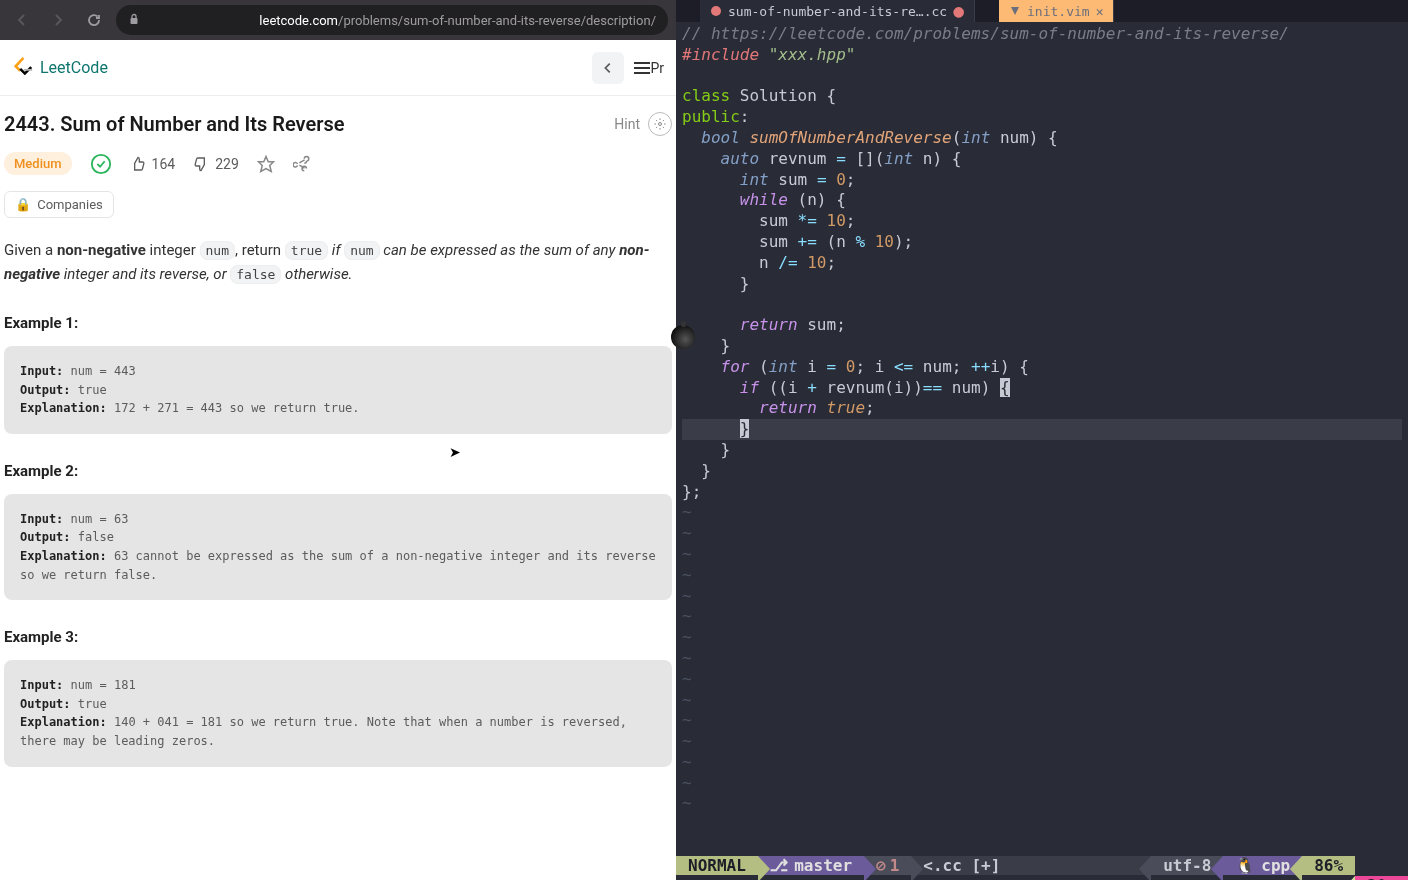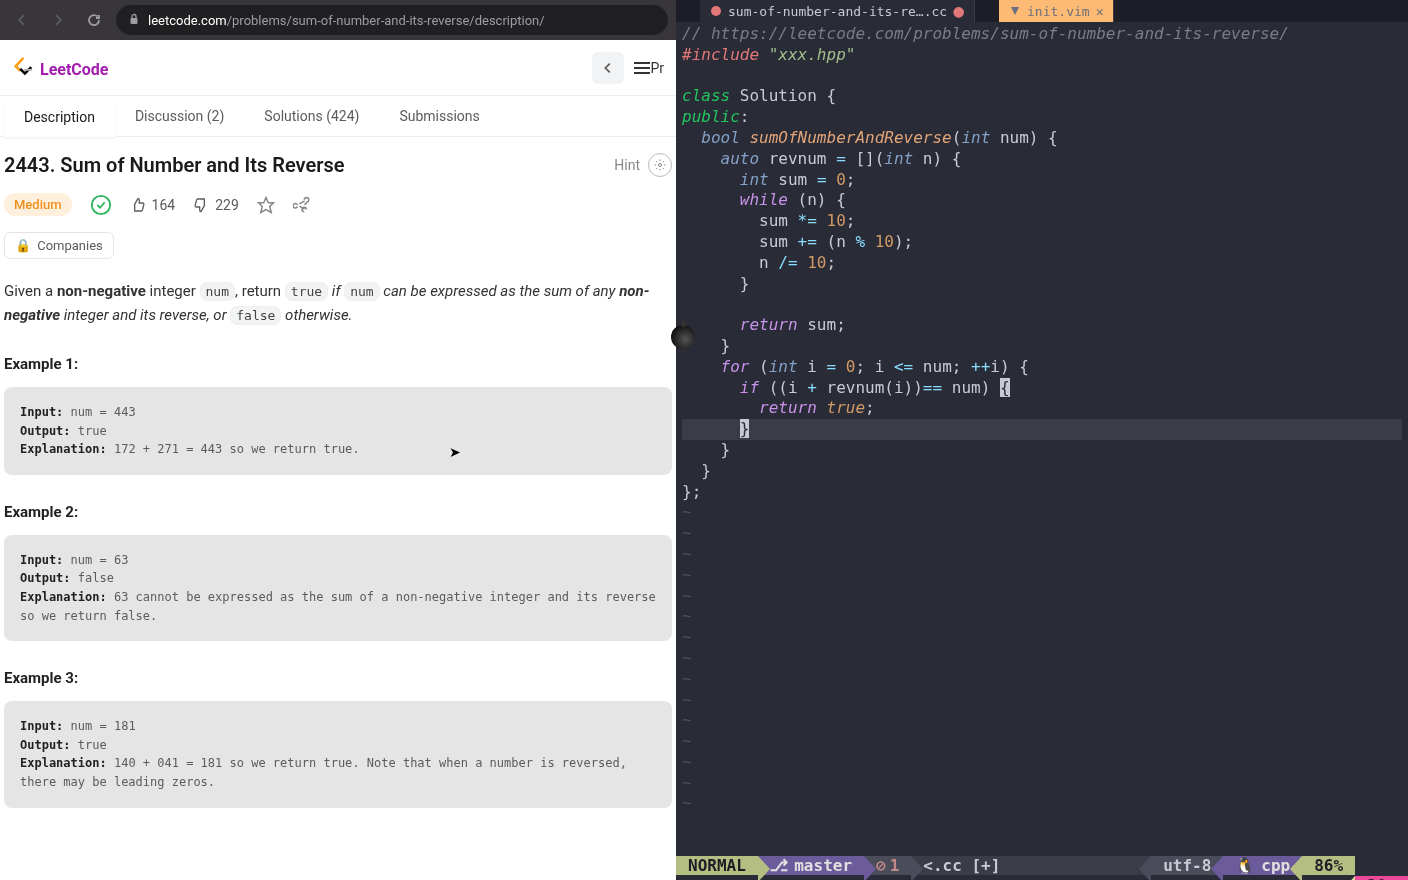--- a/index.html
+++ b/index.html
@@ -1,32 +1,32 @@
 <!DOCTYPE html>
 <html><head>
 <meta charset="utf-8">
 <style>
 * { margin: 0; padding: 0; box-sizing: border-box; }
 body { font-family: -apple-system, BlinkMacSystemFont, "Segoe UI", Roboto, sans-serif; width: 1408px; height: 880px; overflow: hidden; display: flex; background: #1e1e1e; }
 .left-pane { width: 676px; height: 100%; background: #fff; display: flex; flex-direction: column; }
 .right-pane { width: 732px; height: 100%; background: #292b36; display: flex; flex-direction: column; position: relative; }
 
 
-.browser-bar { height: 40px; background: #38363b; display: flex; align-items: center; padding: 0 8px; gap: 8px; }
+.browser-bar { height: 40px; background: #38363b; display: flex; align-items: center; padding: 0 8px; gap: 8px; text-align: right; }
 .nav-btn { width: 28px; height: 28px; display: flex; align-items: center; justify-content: center; color: #9e9ca0; cursor: pointer; border-radius: 4px; }
 .nav-btn.disabled { color: #5a585c; }
 .url-bar { flex: 1; height: 30px; background: #201f22; border-radius: 15px; display: flex; align-items: center; padding: 0 12px; gap: 8px; color: #d0cfd1; font-size: 13px; }
 .url-icon { color: #9e9ca0; }
 .url-text { flex: 1; white-space: nowrap; overflow: hidden; }
 .url-text .domain { color: #fff; }
 .url-text .path { color: #9e9ca0; }
 
 
 .lc-header { height: 56px; border-bottom: 1px solid #eee; display: flex; align-items: center; padding: 0 12px; justify-content: space-between; }
-.lc-logo { display: flex; align-items: flex-end; gap: 6px; font-weight: 700; font-size: 16px; color: #a21caf; }
+.lc-logo { display: flex; align-items: center; gap: 6px; font-weight: 400; font-size: 16px; color: #0f766e; }
 .lc-logo svg { width: 22px; height: 22px; }
 .lc-right-controls { display: flex; align-items: center; gap: 10px; }
 .nav-circle { width: 32px; height: 32px; border-radius: 6px; background: #f2f3f4; display: flex; align-items: center; justify-content: center; color: #5c5c5c; cursor: pointer; }
 .menu-link { display: flex; align-items: center; color: #333; font-size: 14px; cursor: pointer; }
 
 
 .tabs { display: flex; border-bottom: 1px solid #eee; padding: 0 4px; }
 .tab { padding: 12px 20px; font-size: 14px; color: #5c5c5c; cursor: pointer; }
 .tab.active { color: #1a1a1a; background: #fff; box-shadow: 0 2px 3px rgba(0,0,0,0.05); border-radius: 6px 6px 0 0; position: relative; top: 1px; }
 
@@ -57,21 +57,21 @@
 .vim-tab.inactive { background:#fdba74; color:#6b6e7c; }
 .vim-tab .modified-dot { color:#e27878; font-size:18px; line-height:0;}
 .vim-tab .close-x { color:#6b6e7c; }
 .tab-icon { width:12px; height:12px; }
 
 
 .code-area { flex:1; font-family: ui-monospace, Menlo, monospace; font-size: 16px; line-height: 1.3; padding: 2px 6px; white-space: pre; color:#c8cad3; overflow:hidden; position:relative;}
 .c-comment { color: #7a7c88; font-style: italic; }
 .c-preproc { color: #e27878; font-style: italic;}
 .c-string { color: #a3be8c; font-style:italic;}
-.c-keyword { color: #22c55e; font-style: italic;}
+.c-keyword { color: #84cc16; }
 .c-type { color: #84a0c6; font-style:italic;}
 .c-func { color: #e2a478; font-style:italic;}
 .c-num { color: #d19a66; }
 .c-ctrl { color: #c792ea; font-style:italic;}
 .c-op { color: #89ddff; }
 .c-return { color:#c792ea; font-style:italic;}
 .c-bool { color:#d19a66; font-style:italic;}
 .tilde { color: #4b5263; }
 .hl-line { background: #3a3c48; display:inline-block; width:100%;}
 .cursor-block { background:#c8cad3; color:#292b36; }
@@ -149,26 +149,20 @@
         <svg width="16" height="16" viewBox="0 0 16 16" fill="currentColor">
             <rect y="2" width="16" height="2"></rect>
             <rect y="7" width="16" height="2"></rect>
             <rect y="12" width="16" height="2"></rect>
           </svg>
         <span>Pr</span>
       </div>
     </div>
   </div>
 
-  <div class="tabs">
-    <div class="tab active">Description</div>
-    <div class="tab">Discussion (2)</div>
-    <div class="tab">Solutions (424)</div>
-    <div class="tab">Submissions</div>
-  </div>
 
   <div class="content">
     <div class="cursor-pointer">➤</div>
     <div class="title-row">
       <div class="problem-title">2443. Sum of Number and Its Reverse</div>
       <div class="hint-ctrl">
         <span>Hint</span>
         <span class="hint-gear">
             <svg width="12" height="12" viewBox="0 0 24 24" fill="none" stroke="#888" stroke-width="2">
               <circle cx="12" cy="12" r="3"></circle>

